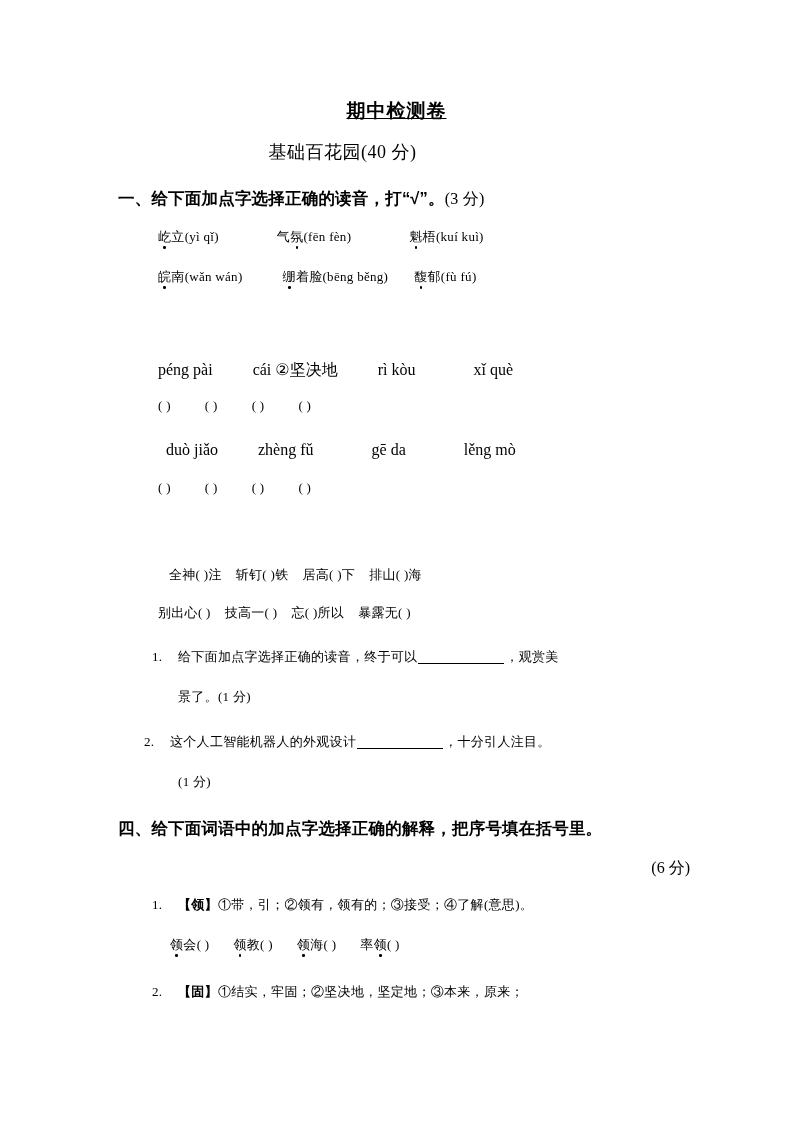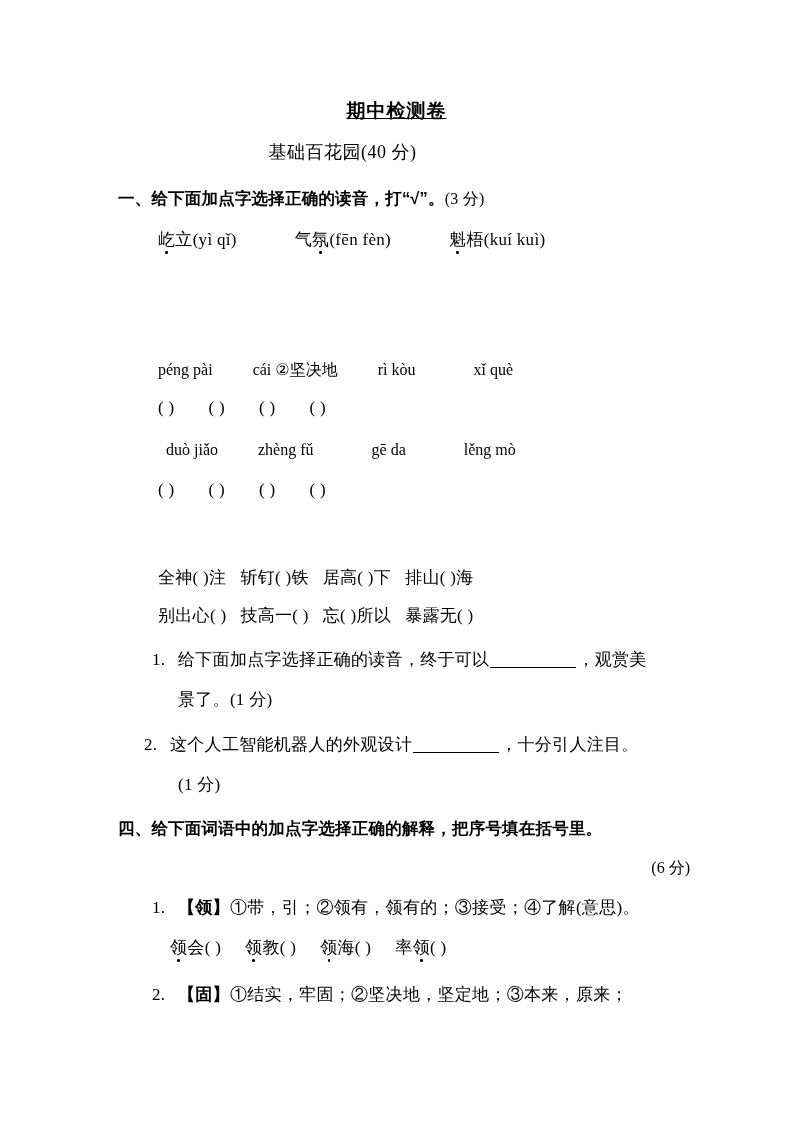--- a/index.html
+++ b/index.html
@@ -57,21 +57,21 @@
   .sec-head .pts {
     font-family: "Liberation Serif", "DejaVu Serif", serif;
     font-weight: normal;
     font-size: 16px;
   }
 
   
   .row {
     position: absolute;
     left: 158px;
-    font-size: 17px;
+    font-size: 13px;
     white-space: nowrap;
     letter-spacing: 0.3px;
   }
 
   .pinyin {
     position: absolute;
     left: 158px;
     font-size: 16px;
     white-space: nowrap;
     font-family: "Liberation Serif", "DejaVu Serif", serif;
@@ -128,40 +128,43 @@
   <div class="doc-subtitle">基础百花园(40 分)</div>
 
   <div class="sec-head" style="top:188px;">
     <span>一、</span><span>给下面加点字选择正确的读音，打“√”。</span><span class="pts">(3 分)</span>
   </div>
 
   <div class="row" style="top:228px;">
     <span><span class="dot">屹</span>立<span>(yì   qǐ)</span></span><span class="gap-xl"></span><span>气<span class="dot">氛</span><span>(fēn   fèn)</span></span><span class="gap-xl"></span><span><span class="dot">魁</span>梧<span>(kuí   kuì)</span></span>
   </div>
 
+  <div class="row" style="top:268px;">
+    <span><span class="dot">皖</span>南<span>(wǎn   wán)</span></span><span class="gap-l"></span><span><span class="dot">绷</span>着脸<span>(bēng   běng)</span></span><span class="gap-m"></span><span><span class="dot">馥</span>郁<span>(fù   fú)</span></span>
+  </div>
 
 
   <div class="pinyin" style="top:360px;">
     <span>péng  pài</span><span class="gap-l"></span><span>cái  ②坚决地</span><span class="gap-l"></span><span>rì  kòu</span><span class="gap-xl"></span><span>xǐ  què</span>
   </div>
 
   <div class="row" style="top:398px;">
     <span>(        )</span><span class="paren-gap"></span><span>(        )</span><span class="paren-gap"></span><span>(        )</span><span class="paren-gap"></span><span>(        )</span>
   </div>
 
   <div class="pinyin" style="top:441px;left:166px;">
     <span>duò  jiǎo</span><span class="gap-l"></span><span>zhèng  fǔ</span><span class="gap-xl"></span><span>gē  da</span><span class="gap-xl"></span><span>lěng  mò</span>
   </div>
 
   <div class="row" style="top:480px;">
     <span>(        )</span><span class="paren-gap"></span><span>(        )</span><span class="paren-gap"></span><span>(        )</span><span class="paren-gap"></span><span>(        )</span>
   </div>
 
 
-  <div class="row" style="top:566px;">
+  <div class="row" style="top:566px;margin-left:11px;">
     <span>全神(    )注</span><span class="gap-s"></span><span>斩钉(    )铁</span><span class="gap-s"></span><span>居高(    )下</span><span class="gap-s"></span><span>排山(    )海</span>
   </div>
 
   <div class="row" style="top:604px;">
     <span>别出心(    )</span><span class="gap-s"></span><span>技高一(    )</span><span class="gap-s"></span><span>忘(    )所以</span><span class="gap-s"></span><span>暴露无(    )</span>
   </div>
 
   <div class="row" style="top:648px;left:152px;">
     <span class="num">1.</span><span>给下面加点字选择正确的读音，终于可以</span><span class="blank-line"></span><span>，观赏美</span>
   </div>

